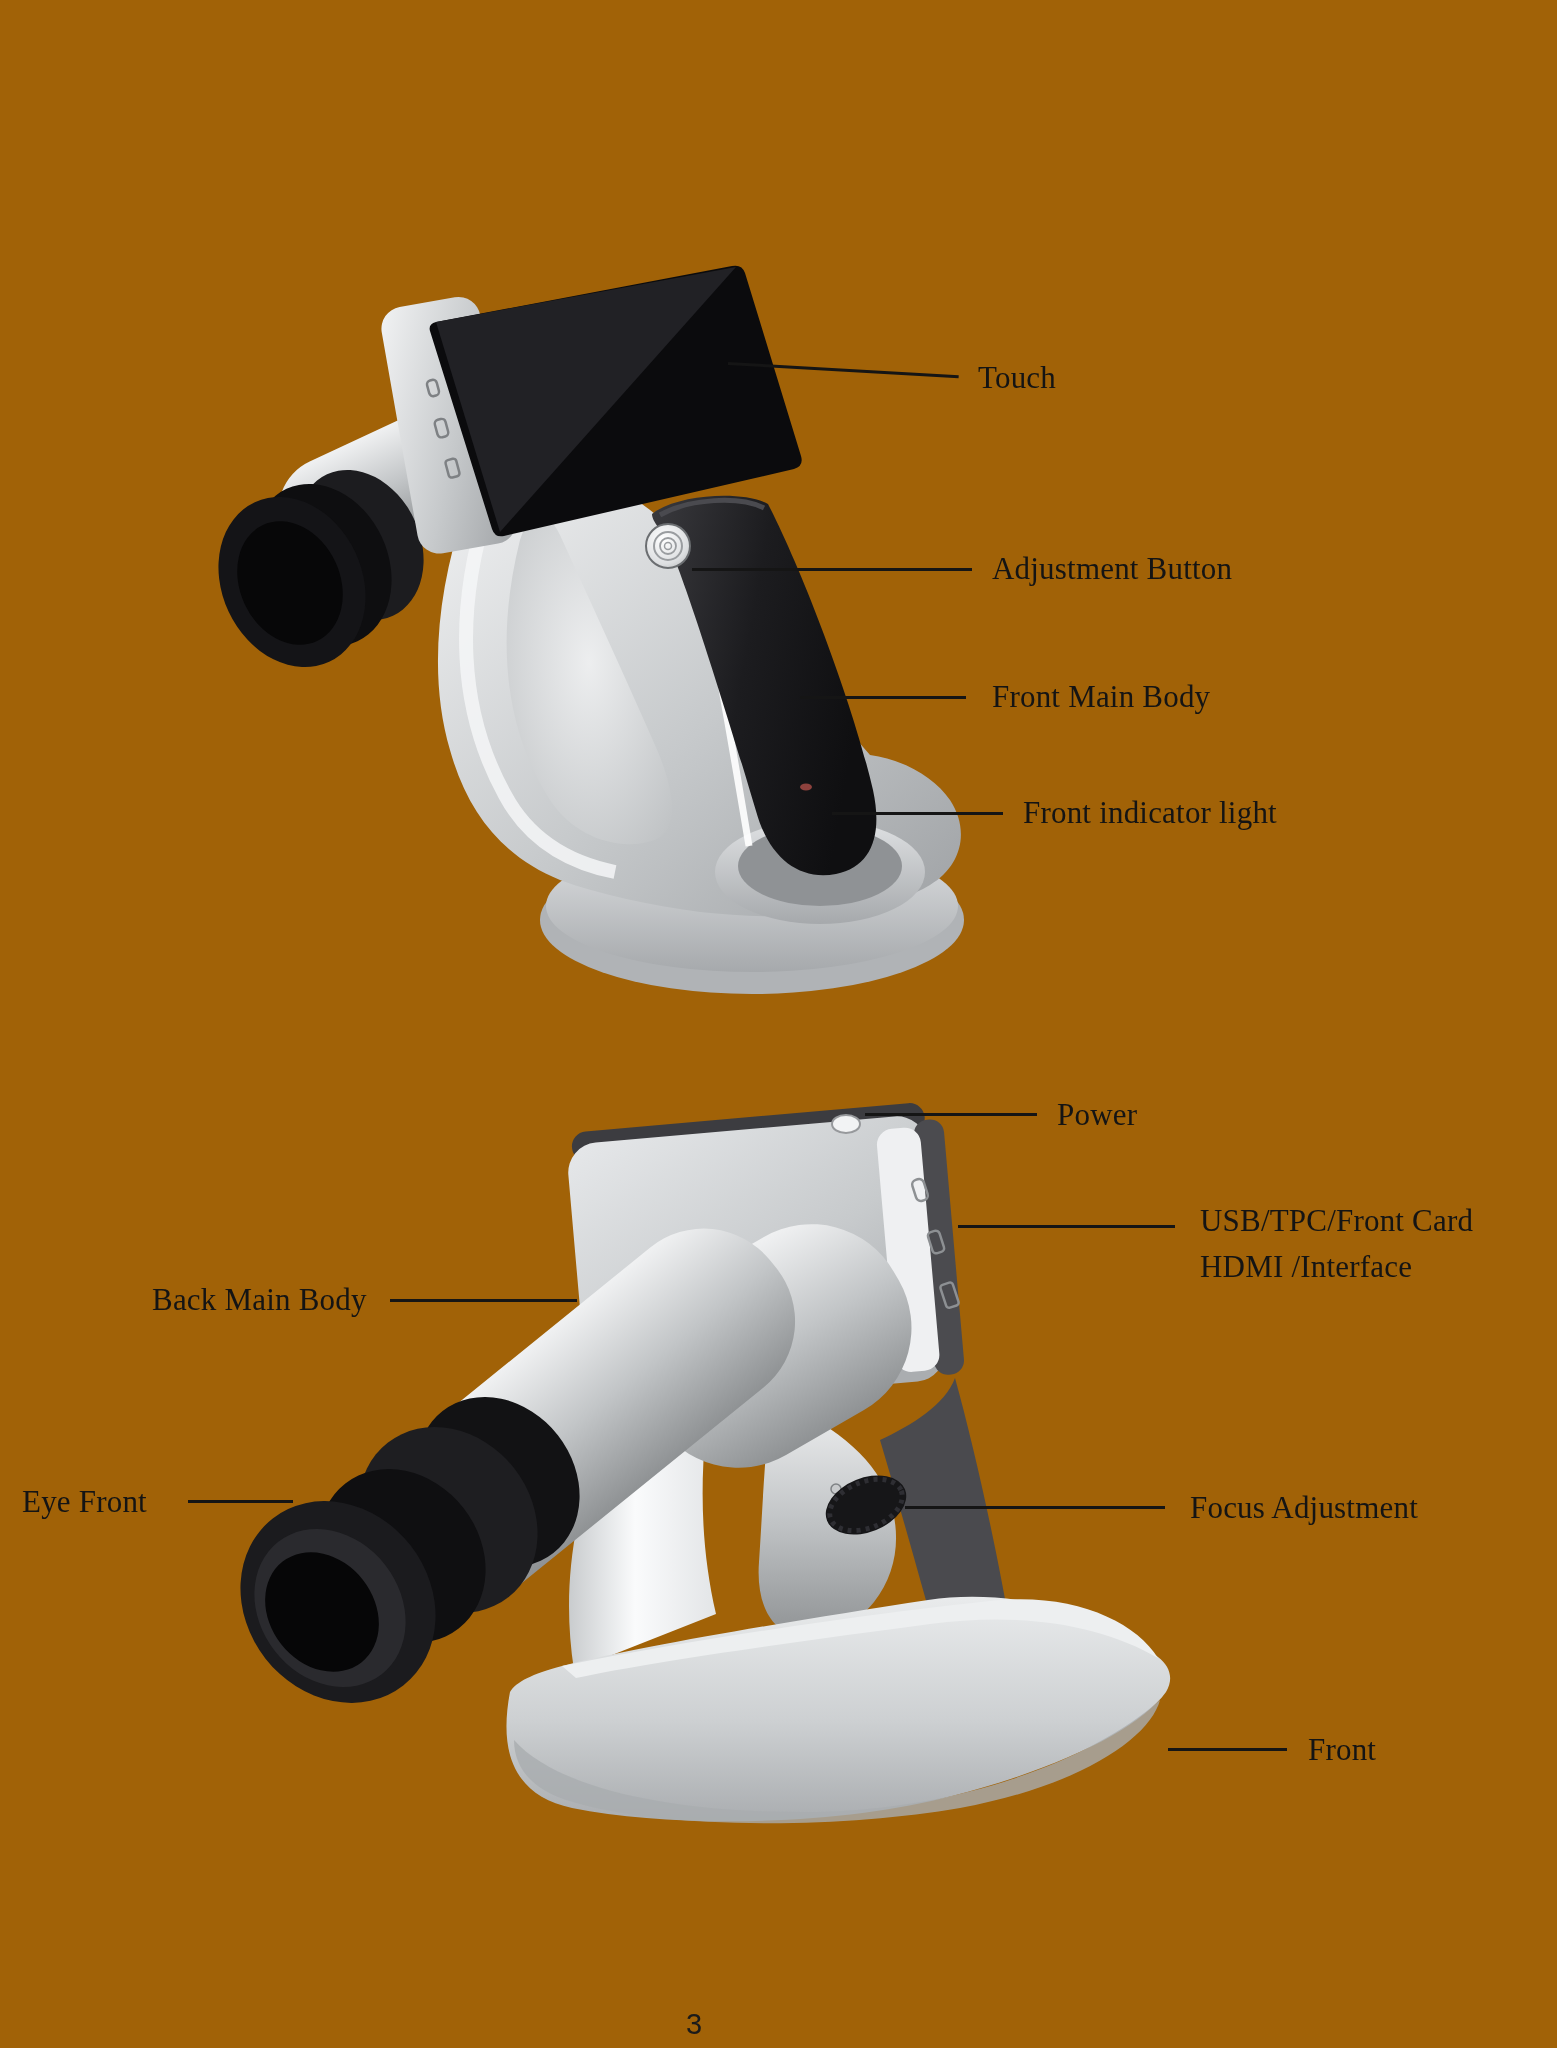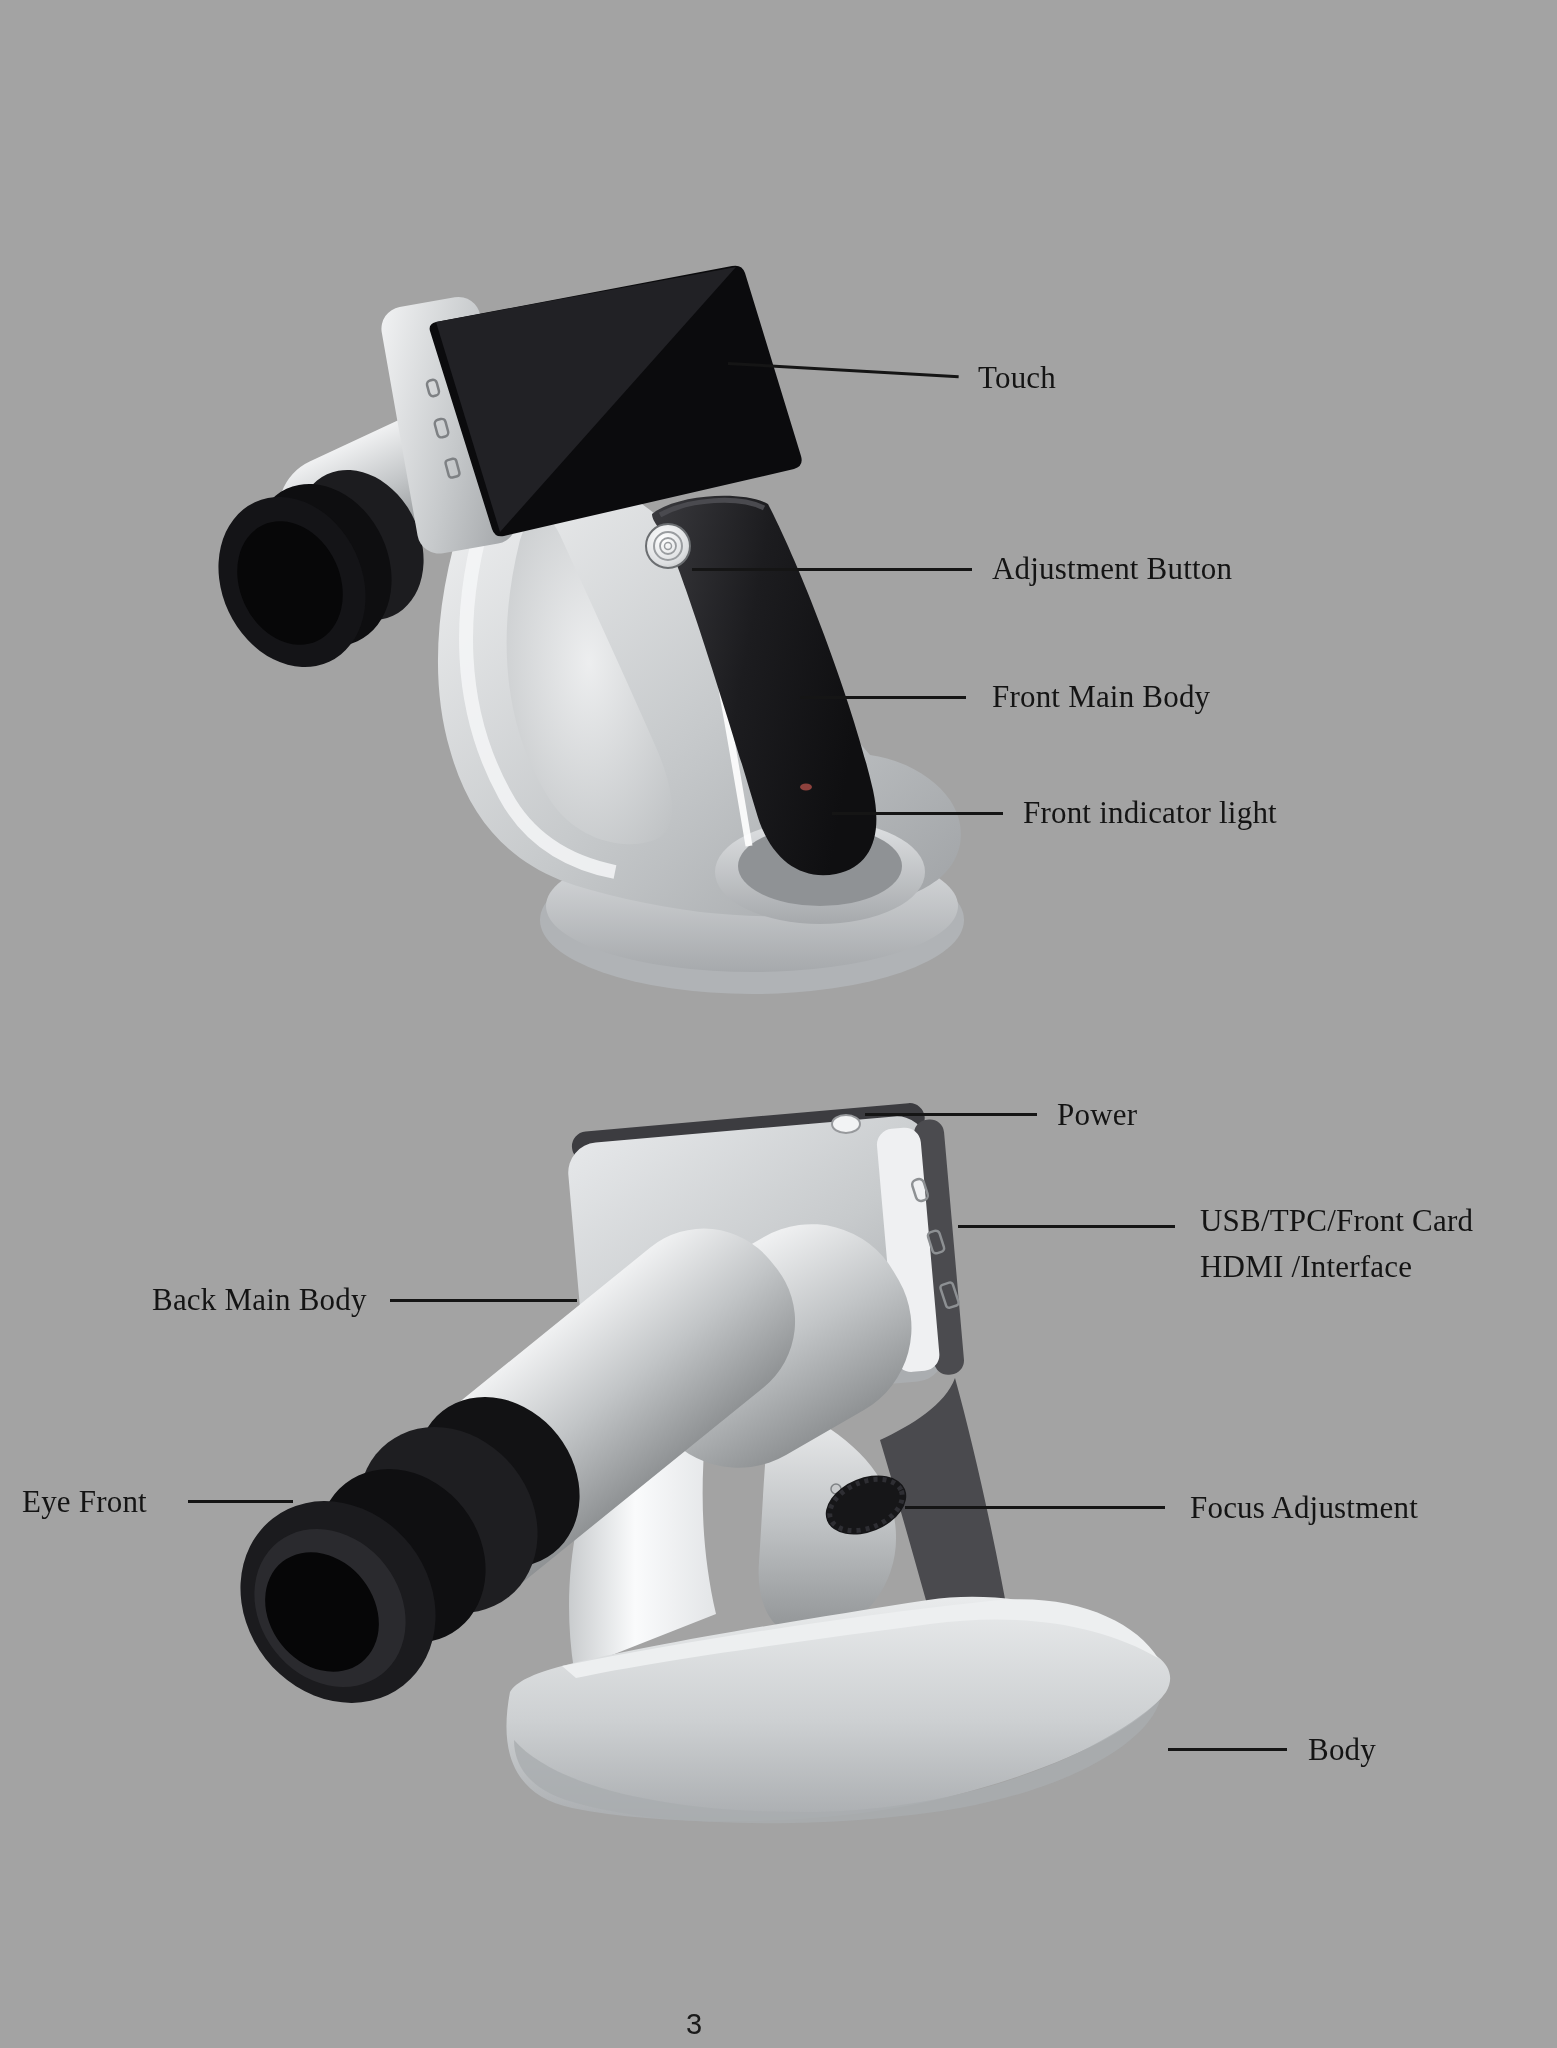--- a/index.html
+++ b/index.html
@@ -1,19 +1,19 @@
 <!DOCTYPE html>
 <html><head>
 <meta charset="utf-8">
 <style>
   html,body{margin:0;padding:0;background:#ffffff;}
   .page{
     position:relative;
     width:1557px;height:2048px;
-    background:#a3a3a3;
+    background:#a16207;
     overflow:hidden;
     font-family:"Liberation Serif", serif;
   }
   .illustration{position:absolute;left:0;top:0;pointer-events:none;}
   .label{
     position:absolute;
     font-size:31px;
     line-height:1.18;
     color:#141414;
     white-space:nowrap;
@@ -230,17 +230,17 @@
   <div class="label" style="left:1023px;top:795px;">Front indicator light</div>
 
   <div class="label" style="left:1057px;top:1097px;font-family:Liberation Serif, serif;">Power</div>
   <div class="label" style="left:1200px;top:1203px;">
     <div>USB/TPC/Front Card</div>
     <div style="margin-top:9px;">HDMI /Interface</div>
   </div>
   <div class="label" style="left:152px;top:1282px;">Back Main Body</div>
   <div class="label" style="left:22px;top:1484px;">Eye Front</div>
   <div class="label" style="left:1190px;top:1490px;">Focus Adjustment</div>
-  <div class="label" style="left:1308px;top:1732px;">Body</div>
+  <div class="label" style="left:1308px;top:1732px;">Front</div>
 
   <div class="page-number">3</div>
 
 </div>
 
 </body></html>

